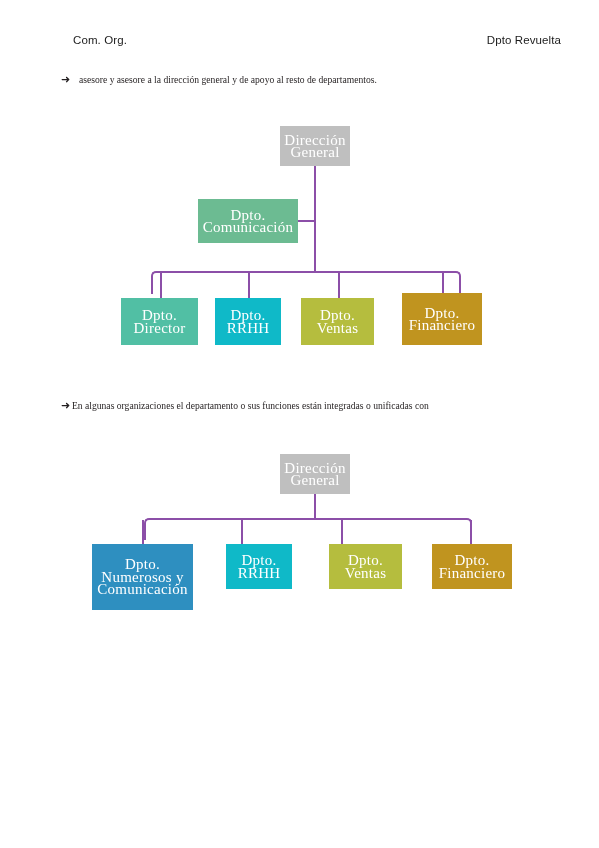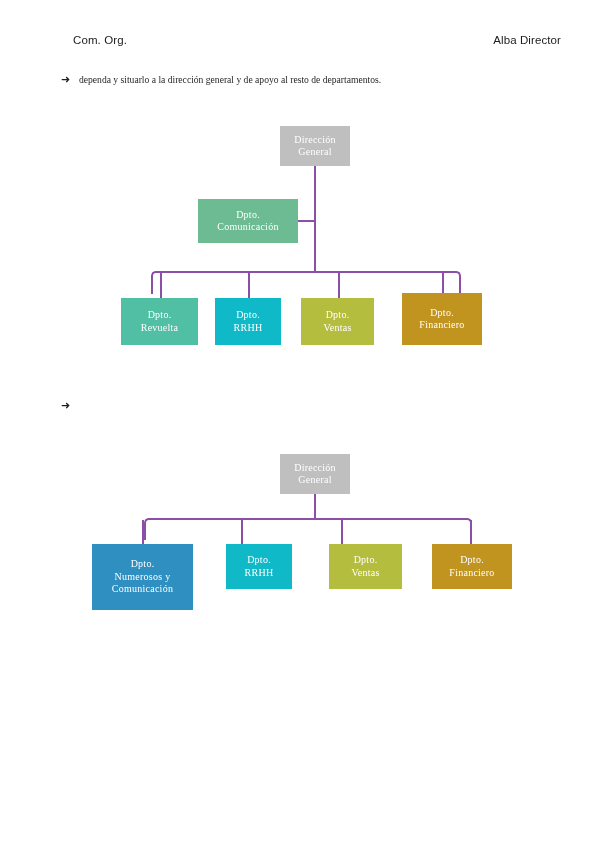--- a/index.html
+++ b/index.html
@@ -79,21 +79,21 @@
 
   .node {
     position: absolute;
     box-sizing: border-box;
     display: flex;
     flex-direction: column;
     align-items: center;
     justify-content: center;
     text-align: center;
     font-family: "Liberation Serif", "DejaVu Serif", serif;
-    font-size: 10px;
+    font-size: 15px;
     line-height: 12.4px;
     color: #ffffff;
     letter-spacing: 0.25px;
     z-index: 3;
   }
   .node span { display: block; white-space: nowrap; }
 
   .connector {
     position: absolute;
     background: #8c4fa8;
@@ -119,27 +119,27 @@
     border-top-right-radius: 5px;
   }
 </style>
 </head>
 <body>
 
 <div class="page">
 
   <div class="doc-header">
     <div>Com. Org.</div>
-    <div>Alba Director</div>
+    <div>Dpto Revuelta</div>
   </div>
 
   <div class="para" id="para-1">
     <div class="bullet">➜</div>
     <div class="ptext">
-      <span class="l2">dependa y situarlo a la dirección general y de apoyo al resto de departamentos.</span>
+      <span class="l2">asesore y asesore a la dirección general y de apoyo al resto de departamentos.</span>
     </div>
   </div>
 
   <div class="chart" id="chart-1">
 
     <div class="node" style="left:264px; top:8px; width:70px; height:40px; background:#bfbfbf;">
       <span>Dirección</span>
       <span>General</span>
     </div>
 
@@ -155,21 +155,21 @@
     <div class="elbow left" style="left:135px; top:153px; width:163px; height:23px;"></div>
     <div class="elbow right" style="left:297.8px; top:153px; width:147px; height:23px;"></div>
 
     <div class="connector v" style="left:143.6px; top:155px; height:26px;"></div>
     <div class="connector v" style="left:231.6px; top:155px; height:26px;"></div>
     <div class="connector v" style="left:321.6px; top:155px; height:26px;"></div>
     <div class="connector v" style="left:425.6px; top:155px; height:26px;"></div>
 
     <div class="node" style="left:105px; top:180px; width:77px; height:47px; background:#51bfa4;">
       <span>Dpto.</span>
-      <span>Revuelta</span>
+      <span>Director</span>
     </div>
 
     <div class="node" style="left:199px; top:180px; width:66px; height:47px; background:#0fb9c8;">
       <span>Dpto.</span>
       <span>RRHH</span>
     </div>
 
     <div class="node" style="left:285px; top:180px; width:73px; height:47px; background:#b5bd3e;">
       <span>Dpto.</span>
       <span>Ventas</span>
@@ -177,20 +177,21 @@
 
     <div class="node" style="left:386px; top:175px; width:80px; height:52px; background:#c0941f;">
       <span>Dpto.</span>
       <span>Financiero</span>
     </div>
   </div>
 
   <div class="para" id="para-2">
     <div class="bullet">➜</div>
     <div class="ptext">
+      <span>En algunas organizaciones el departamento o sus funciones están integradas o unificadas con</span>
     </div>
   </div>
 
   <div class="chart" id="chart-2">
 
     <div class="node" style="left:264px; top:8px; width:70px; height:40px; background:#bfbfbf;">
       <span>Dirección</span>
       <span>General</span>
     </div>
 

